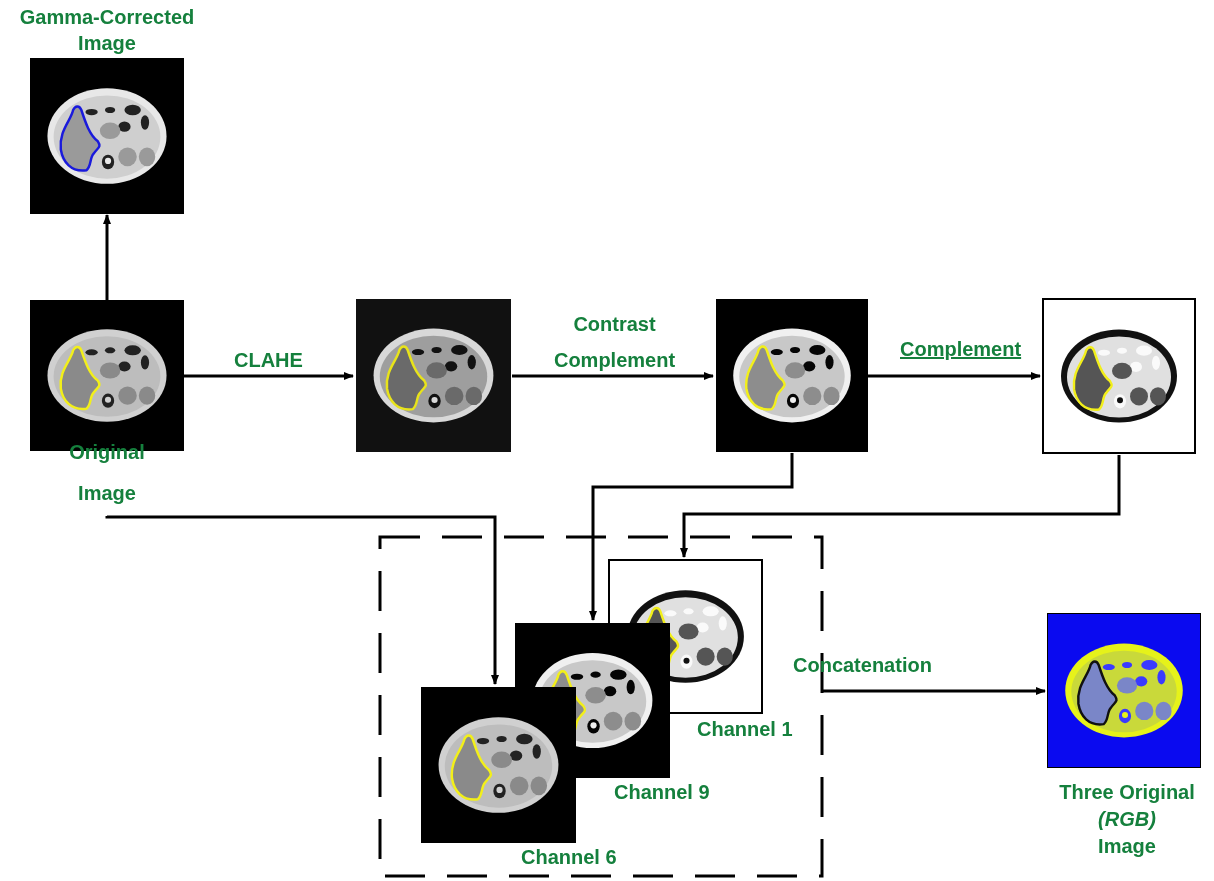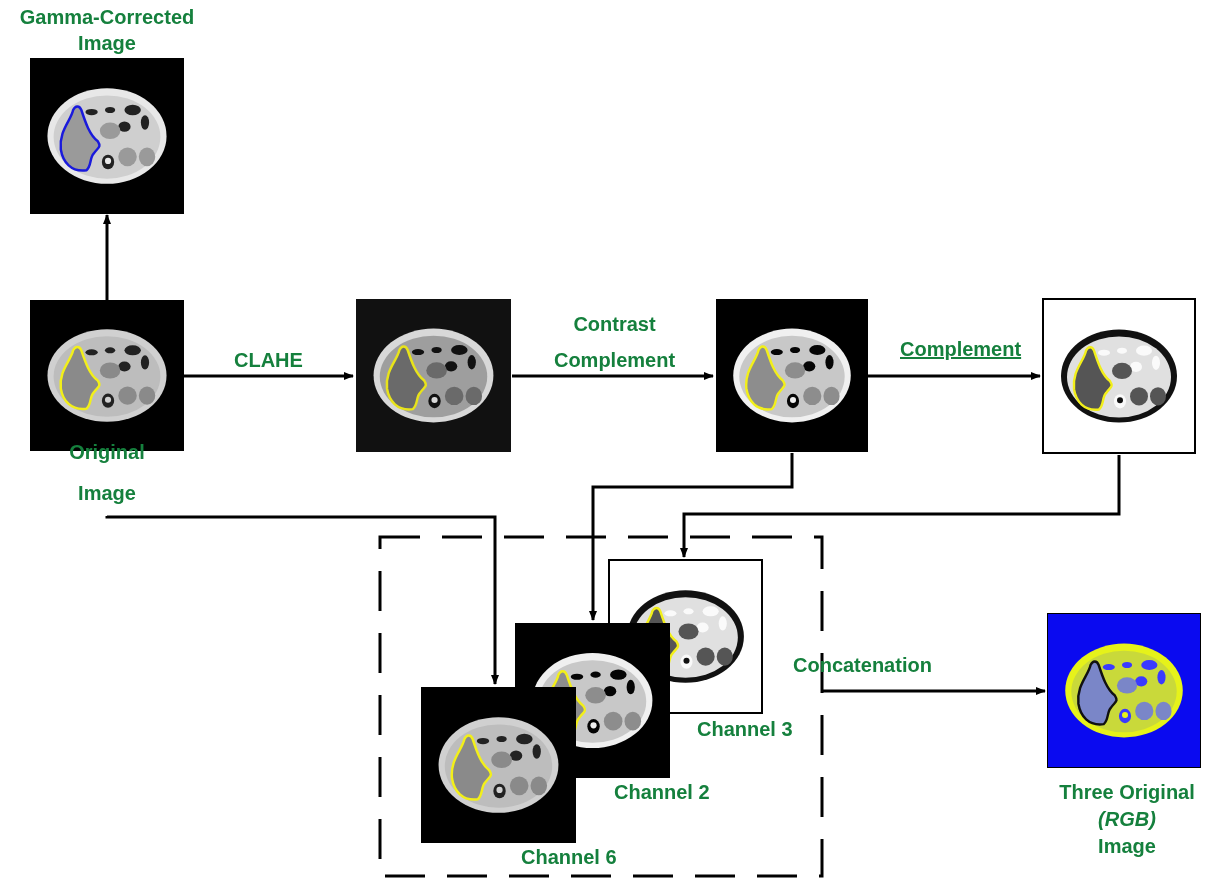--- a/index.html
+++ b/index.html
@@ -143,40 +143,40 @@
       <ellipse cx="112" cy="62" rx="4" ry="7" fill="#fafafa"></ellipse>
       <ellipse cx="92" cy="66" rx="6" ry="5" fill="#fafafa"></ellipse>
       <ellipse cx="95" cy="95" rx="9" ry="9" fill="#555"></ellipse>
       <ellipse cx="114" cy="95" rx="8" ry="9" fill="#555"></ellipse>
       <ellipse cx="78" cy="70" rx="10" ry="8" fill="#555"></ellipse>
       <ellipse cx="76" cy="100" rx="6" ry="7" fill="#fafafa"></ellipse>
       <ellipse cx="76" cy="99" rx="3" ry="3" fill="#111111"></ellipse>
       <path d="M42,50 C40,60 28,70 30,88 C32,100 40,110 55,108 C60,104 58,96 62,92 C66,86 70,86 66,80 C58,74 54,62 50,50 C48,45 44,46 42,50 Z" fill="#555" stroke="#f2ef1a" stroke-width="2.4"></path>
     </svg>
   </div>
-<div class="lbl" style="left:697px;top:717px;">Channel 3</div>
+<div class="lbl" style="left:697px;top:717px;">Channel 1</div>
 
 <div class="frame" style="left: 515px; top: 623px; width: 155px; height: 155px; background: rgb(0, 0, 0);">
     <svg class="scan" viewBox="0 0 150 150" preserveAspectRatio="none">
       <ellipse cx="75" cy="75" rx="58" ry="46" fill="#f0f0f0"></ellipse>
       <ellipse cx="75" cy="76" rx="52" ry="40" fill="#c8c8c8"></ellipse>
       <ellipse cx="60" cy="52" rx="6" ry="3" fill="#050505"></ellipse>
       <ellipse cx="78" cy="50" rx="5" ry="3" fill="#050505"></ellipse>
       <ellipse cx="100" cy="50" rx="8" ry="5" fill="#050505"></ellipse>
       <ellipse cx="112" cy="62" rx="4" ry="7" fill="#050505"></ellipse>
       <ellipse cx="92" cy="66" rx="6" ry="5" fill="#050505"></ellipse>
       <ellipse cx="95" cy="95" rx="9" ry="9" fill="#8d8d8d"></ellipse>
       <ellipse cx="114" cy="95" rx="8" ry="9" fill="#8d8d8d"></ellipse>
       <ellipse cx="78" cy="70" rx="10" ry="8" fill="#8d8d8d"></ellipse>
       <ellipse cx="76" cy="100" rx="6" ry="7" fill="#050505"></ellipse>
       <ellipse cx="76" cy="99" rx="3" ry="3" fill="#f0f0f0"></ellipse>
       <path d="M42,50 C40,60 28,70 30,88 C32,100 40,110 55,108 C60,104 58,96 62,92 C66,86 70,86 66,80 C58,74 54,62 50,50 C48,45 44,46 42,50 Z" fill="#8d8d8d" stroke="#f2ef1a" stroke-width="2.4"></path>
     </svg>
   </div>
-<div class="lbl" style="left:614px;top:780px;">Channel 2</div>
+<div class="lbl" style="left:614px;top:780px;">Channel 9</div>
 
 <div class="frame" style="left: 421px; top: 687px; width: 155px; height: 156px; background: rgb(0, 0, 0);">
     <svg class="scan" viewBox="0 0 150 150" preserveAspectRatio="none">
       <ellipse cx="75" cy="75" rx="58" ry="46" fill="#d0d0d0"></ellipse>
       <ellipse cx="75" cy="76" rx="52" ry="40" fill="#bdbdbd"></ellipse>
       <ellipse cx="60" cy="52" rx="6" ry="3" fill="#222"></ellipse>
       <ellipse cx="78" cy="50" rx="5" ry="3" fill="#222"></ellipse>
       <ellipse cx="100" cy="50" rx="8" ry="5" fill="#222"></ellipse>
       <ellipse cx="112" cy="62" rx="4" ry="7" fill="#222"></ellipse>
       <ellipse cx="92" cy="66" rx="6" ry="5" fill="#222"></ellipse>

